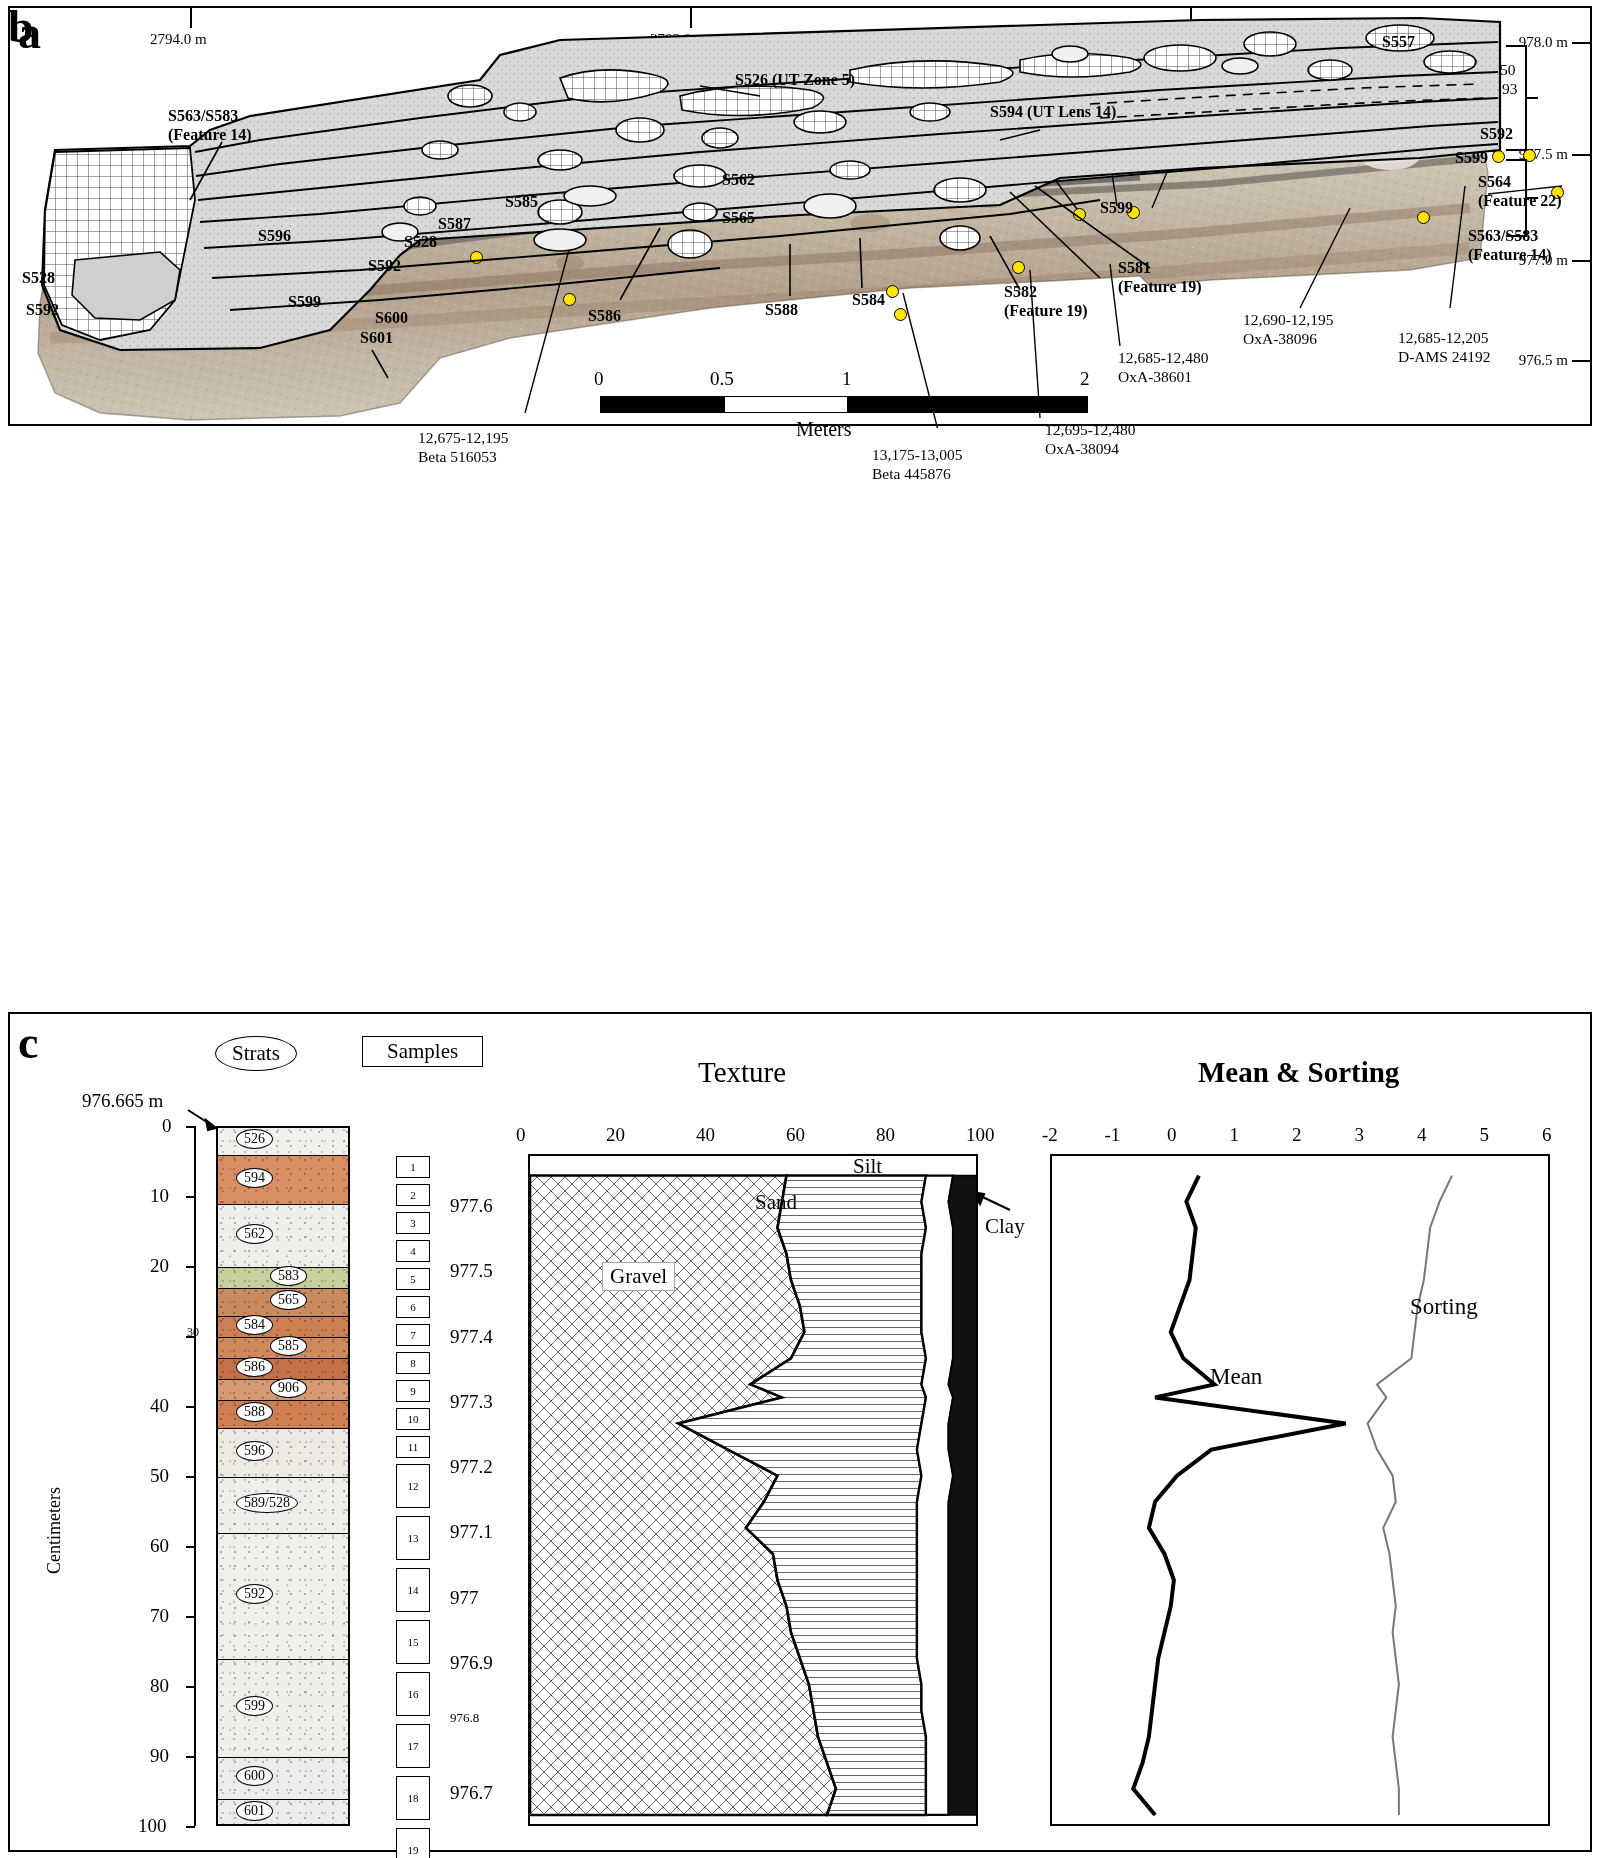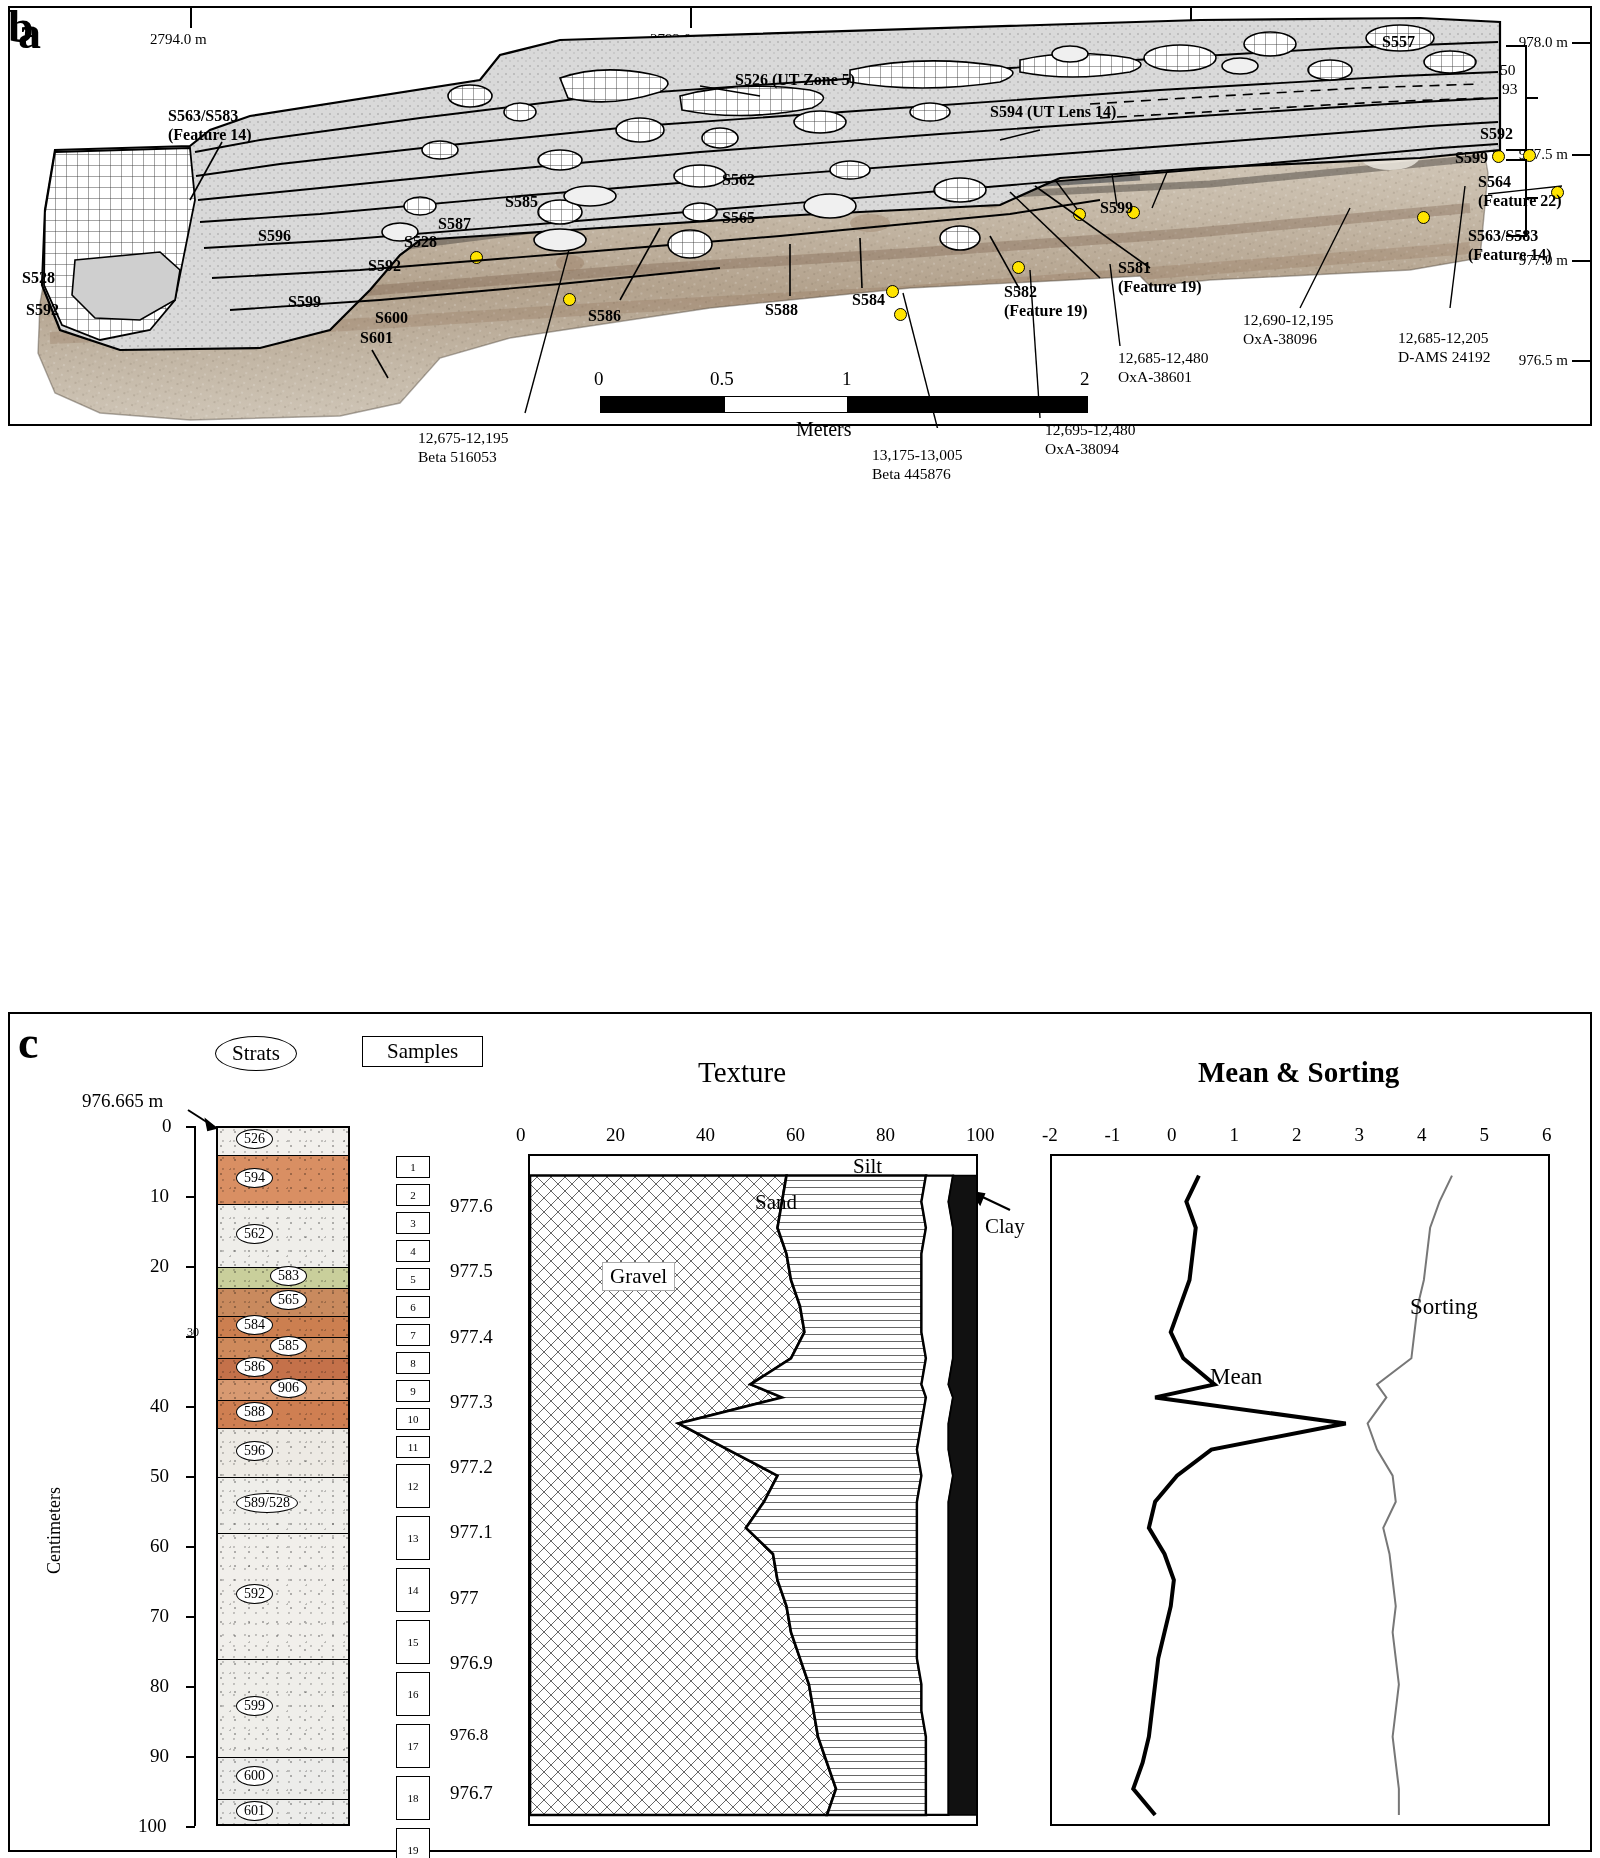--- a/index.html
+++ b/index.html
@@ -480,21 +480,21 @@
       <div class="sampbox" style="left: 0px; top: 442px; width: 34px; height: 44px;">14</div>
       <div class="sampbox" style="left: 0px; top: 494px; width: 34px; height: 44px;">15</div>
       <div class="sampbox" style="left: 0px; top: 546px; width: 34px; height: 44px;">16</div>
       <div class="sampbox" style="left: 0px; top: 598px; width: 34px; height: 44px;">17</div>
       <div class="sampbox" style="left: 0px; top: 650px; width: 34px; height: 44px;">18</div>
       <div class="sampbox" style="left: 0px; top: 702px; width: 34px; height: 44px;">19</div>
     </div>
 
   <div id="elev-axis">
       <div class="cnum" style="left: 440px; top: 768.379px; font-size: 19px;">976.7</div>
-      <div class="cnum" style="left: 440px; top: 711px; font-size: 17px;">976.8</div>
+      <div class="cnum" style="left: 440px; top: 696px; font-size: 13px;">976.8</div>
       <div class="cnum" style="left: 440px; top: 637.893px; font-size: 19px;">976.9</div>
       <div class="cnum" style="left: 440px; top: 572.65px; font-size: 19px;">977</div>
       <div class="cnum" style="left: 440px; top: 507.408px; font-size: 19px;">977.1</div>
       <div class="cnum" style="left: 440px; top: 442.165px; font-size: 19px;">977.2</div>
       <div class="cnum" style="left: 440px; top: 376.922px; font-size: 19px;">977.3</div>
       <div class="cnum" style="left: 440px; top: 311.68px; font-size: 19px;">977.4</div>
       <div class="cnum" style="left: 440px; top: 246.437px; font-size: 19px;">977.5</div>
       <div class="cnum" style="left: 440px; top: 181.194px; font-size: 19px;">977.6</div>
     </div>
 

